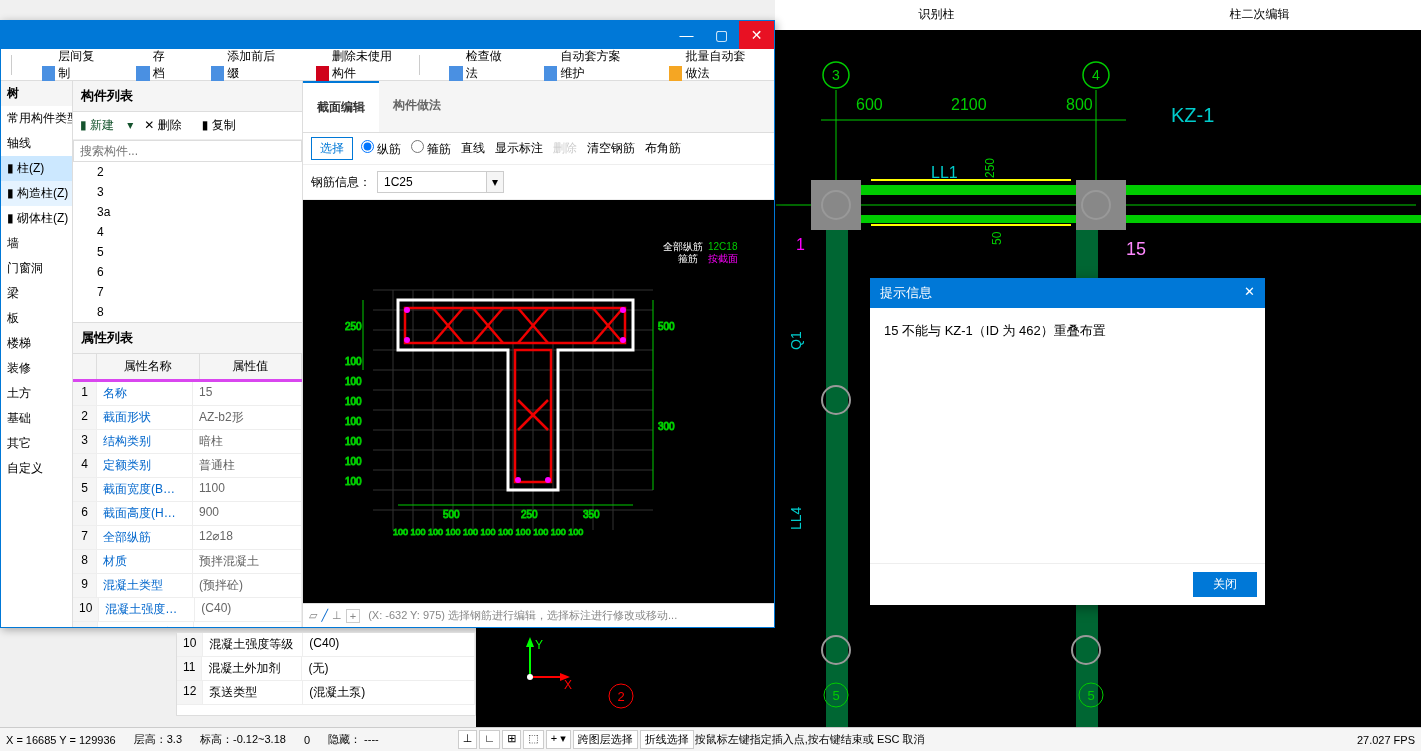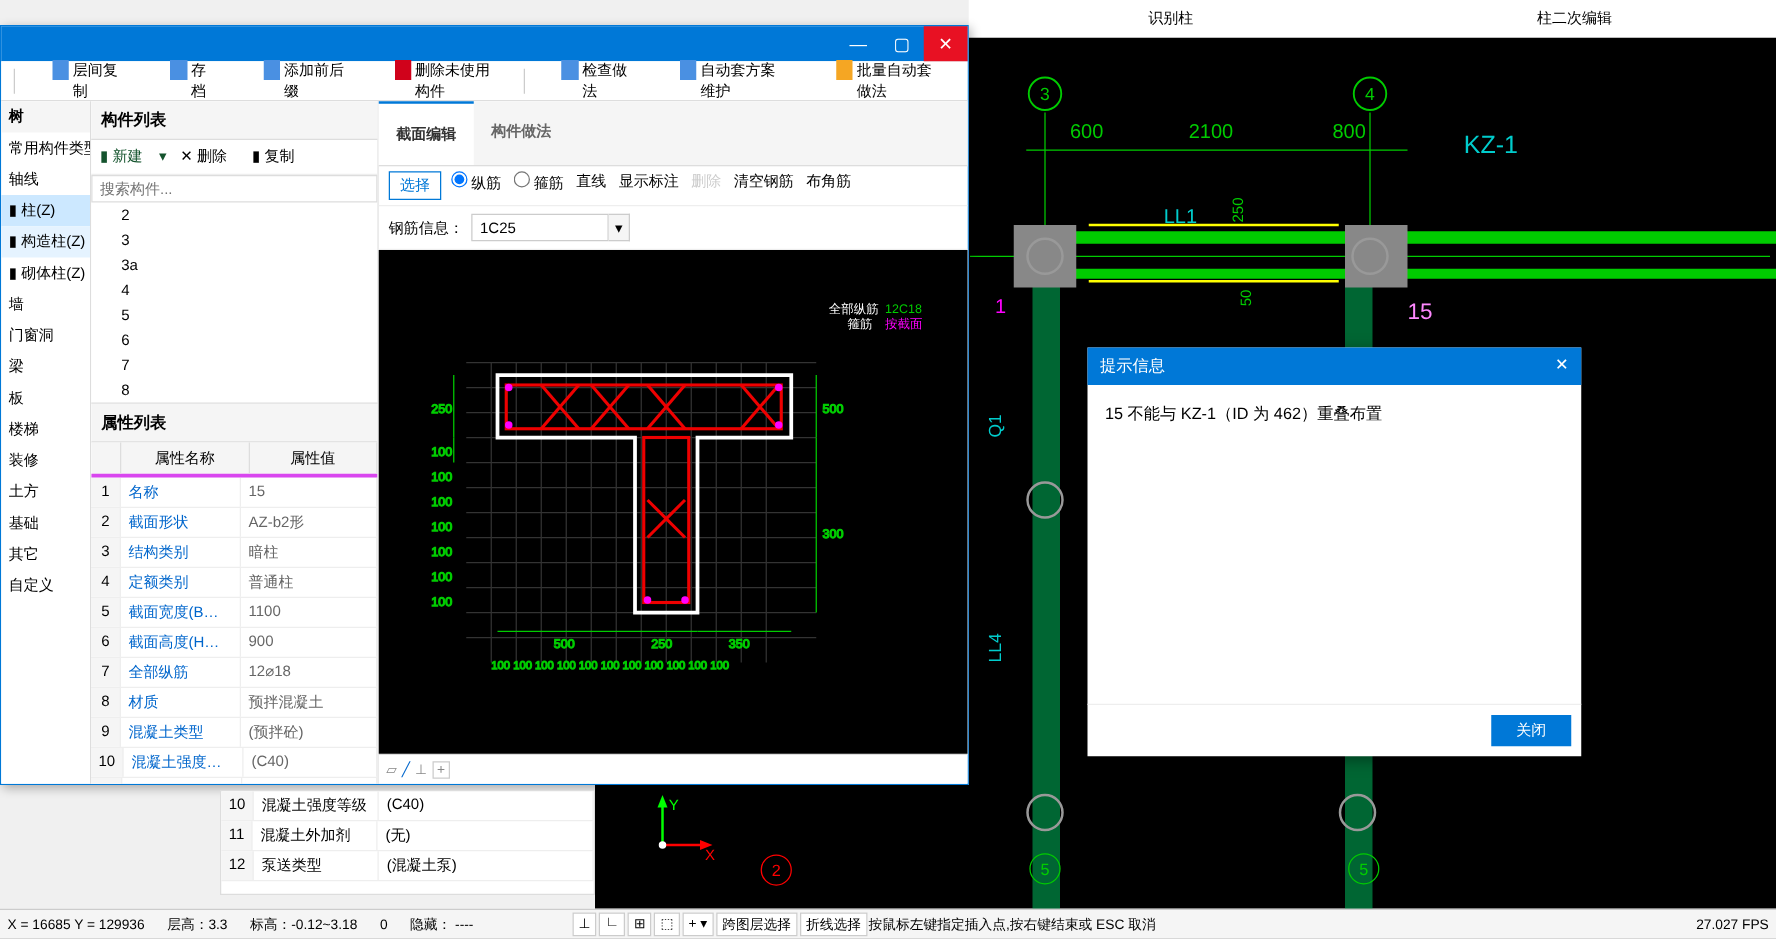--- a/index.html
+++ b/index.html
@@ -6,21 +6,21 @@
 body { width: 1421px; height: 751px; overflow: hidden; background: #f0f0f0; position: relative; }
 
 
 .dialog-window { position: absolute; top: 20px; left: 0; width: 775px; height: 608px; border: 1px solid #0078d7; background: #fff; box-shadow: 2px 2px 8px rgba(0,0,0,0.3); }
 .dialog-titlebar { height: 28px; background: #0078d7; display: flex; justify-content: flex-end; align-items: center; }
 .window-btn { width: 35px; height: 28px; display: flex; align-items: center; justify-content: center; color: #fff; font-size: 14px; }
 .window-btn:last-child { background: #e81123; }
 
 
 .toolbar { height: 32px; background: #fff; border-bottom: 1px solid #ddd; display: flex; align-items: center; padding: 0 6px; font-size: 12px; }
-.toolbar-item { display: flex; align-items: flex-start; margin-right: 12px; cursor: pointer; margin-left: 26px; }
+.toolbar-item { display: flex; align-items: flex-end; margin-right: 12px; cursor: pointer; margin-left: 26px; }
 .toolbar-divider { width: 1px; height: 20px; background: #ccc; margin: 0 4px; }
 .tb-icon { width: 16px; height: 16px; margin-right: 3px; display: inline-block; }
 
 
 .main-content { display: flex; height: calc(100% - 60px); }
 
 
 .tree-panel { width: 72px; background: #fff; border-right: 1px solid #ddd; font-size: 12px; }
 .tree-header { padding: 4px 6px; background: #f5f5f5; font-weight: bold; }
 .tree-item { padding: 4px 6px; cursor: pointer; white-space: nowrap; overflow: hidden; }
@@ -47,21 +47,21 @@
 .prop-row > div { padding: 3px 6px; border-right: 1px solid #eee; }
 .prop-num { flex: 0 0 24px; background: #f5f5f5; text-align: center; }
 .prop-name { flex: 0 0 96px; color: #0066cc; overflow: hidden; white-space: nowrap; text-overflow: ellipsis; }
 .prop-val { flex: 1; color: #666; }
 
 
 .edit-panel { flex: 1; display: flex; flex-direction: column; background: #fff; }
 .edit-tabs { display: flex; background: #f5f5f5; border-bottom: 1px solid #ddd; font-size: 12px; }
 .edit-tab { padding: 16px 14px; cursor: pointer; color: #666; font-weight: bold; }
 .edit-tab.active { background: #fff; color: #333; border-top: 2px solid #0078d7; }
-.edit-toolbar { padding: 4px 8px; display: flex; font-size: 12px; border-bottom: 1px solid #eee; }
+.edit-toolbar { padding: 4px 8px; display: flex; align-items: center; font-size: 12px; border-bottom: 1px solid #eee; }
 .edit-toolbar .sel-btn { border: 1px solid #0078d7; padding: 2px 8px; color: #0078d7; margin-right: 8px; }
 .edit-toolbar label { margin-right: 10px; }
 .edit-toolbar span.link { margin-right: 10px; cursor: pointer; }
 .rebar-info { padding: 6px 8px; display: flex; align-items: center; font-size: 12px; border-bottom: 1px solid #eee; }
 .rebar-info span { margin-right: 6px; }
 .rebar-input { border: 1px solid #ccc; padding: 3px 6px; width: 110px; font-size: 12px; }
 .rebar-dd { border: 1px solid #ccc; border-left: none; padding: 3px 5px; background: #f5f5f5; }
 .drawing-area { flex: 1; background: #000; position: relative; }
 .status-line { height: 24px; display: flex; align-items: center; padding: 0 6px; font-size: 11px; color: #888; border-top: 1px solid #ddd; }
 .cad-ribbon { position: absolute; top: 0; left: 775px; right: 0; height: 30px; background: #fff; display: flex; z-index: 0; }
@@ -409,20 +409,21 @@
           <text x="405" y="50" fill="#0c0" font-size="10">12C18</text>
           <text x="375" y="62" fill="#fff" font-size="10">箍筋</text>
           <text x="405" y="62" fill="#f0f" font-size="10">按截面</text>
         </svg>
       </div>
       <div class="status-line">
         <span style="margin-right:4px">▱</span>
           <span style="margin-right:4px;color:#06c">╱</span>
           <span style="margin-right:4px">⊥</span>
           <span style="margin-right:8px;border:1px solid #ccc;padding:0 3px">+</span>
+        <span>(X: -632 Y: 975)  选择钢筋进行编辑，选择标注进行修改或移动...</span>
       </div>
     </div>
   </div>
 </div>
 
 <div class="lower-props" id="lower-props">
     <div class="lower-row">
       <div class="prop-num" style="flex:0 0 24px;background:#f5f5f5;text-align:center">10</div>
       <div style="flex:0 0 100px">混凝土强度等级</div>
       <div style="flex:1">(C40)</div>

